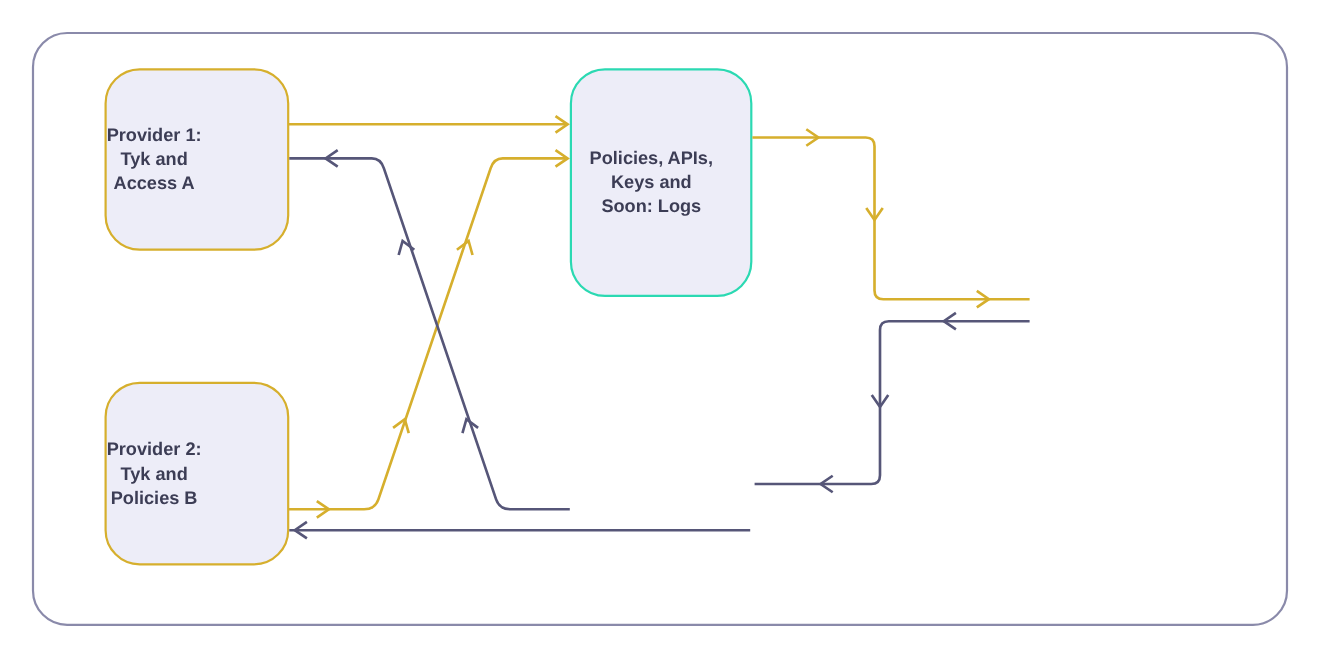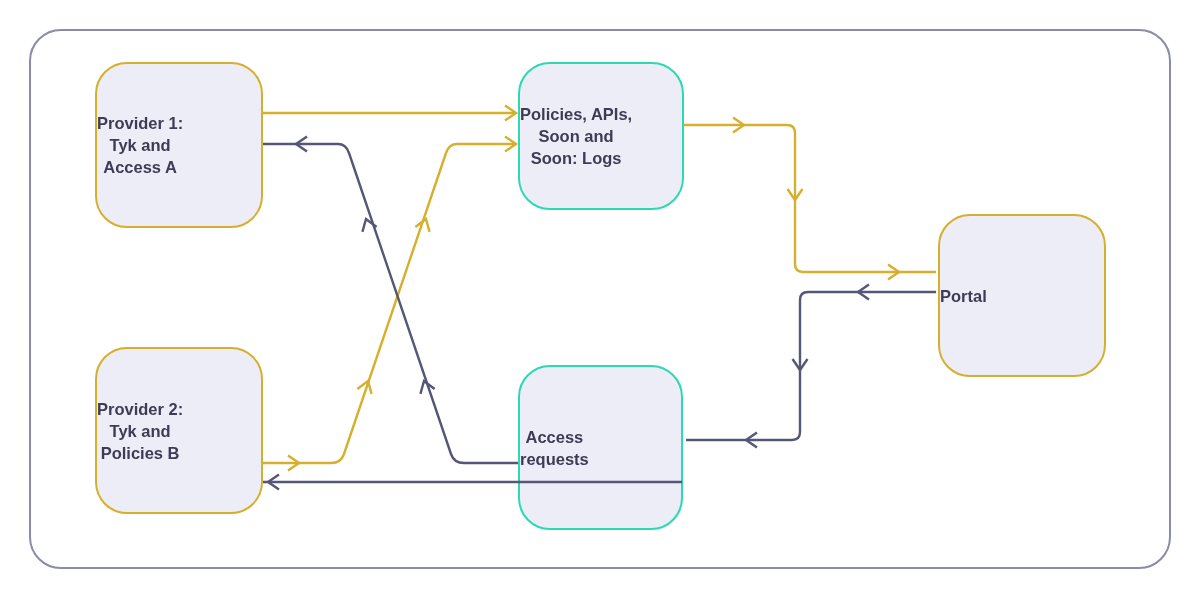--- a/index.html
+++ b/index.html
@@ -13,21 +13,21 @@
   .frame{position:absolute;left:29px;top:29px;width:1142px;height:540px;
     border:2px solid var(--frame);border-radius:32px;}
   .node{position:absolute;display:flex;align-items:center;justify-content:flex-start;
     text-align:center;background:var(--node_fill);border-radius:32px;border:2px solid;
     color:var(--text);font-size:16.5px;line-height:22px;font-weight:600;}
   .node span{display:block;}
   .gold-border{border-color:var(--gold);}
   .teal-border{border-color:var(--teal);}
   #node-provider1{left:95px;top:62px;width:168px;height:166px;}
   #node-provider2{left:95px;top:347px;width:168px;height:167px;}
-  #node-policies{left:518px;top:62px;width:166px;height:148px;}
+  #node-policies{left:518px;top:62px;width:166px;height:208px;padding-left:16px;}
   #node-access{left:518px;top:365px;width:165px;height:165px;}
   #node-portal{left:938px;top:214px;width:168px;height:163px;}
   svg.wires{position:absolute;left:0;top:0;pointer-events:none;}
   .stroke-gold{stroke:var(--gold);}
   .stroke-slate{stroke:var(--slate);}
   .wire{fill:none;stroke-width:2.4px;}
   .head{fill:none;stroke-width:2.4px;stroke-linecap:butt;stroke-linejoin:miter;}
 </style>
 </head>
 <body>
@@ -47,37 +47,26 @@
     <div>
       <span>Provider 2:</span>
       <span>Tyk and</span>
       <span>Policies B</span>
     </div>
   </div>
 
   <div class="node teal-border" id="node-policies">
     <div>
       <span>Policies, APIs,</span>
-      <span>Soon and</span>
+      <span>Keys and</span>
       <span>Soon: Logs</span>
     </div>
   </div>
 
-  <div class="node teal-border" id="node-access">
-    <div>
-      <span>Access</span>
-      <span>requests</span>
-    </div>
-  </div>
 
-  <div class="node gold-border" id="node-portal">
-    <div>
-      <span>Portal</span>
-    </div>
-  </div>
 
   <svg class="wires" width="1200" height="601" viewBox="0 0 1200 601">
 
     <g class="stroke-gold">
       <path class="wire" d="M262,113 H514"></path>
       <polyline class="head" points="-11,-7.5 0,0 -11,7.5" transform="translate(516,113)"></polyline>
     </g>
 
     <g class="stroke-gold">
       <path class="wire" d="M262,463 H331 Q341,463 344,454 L446,153 Q449,144 457,144 H514"></path>

